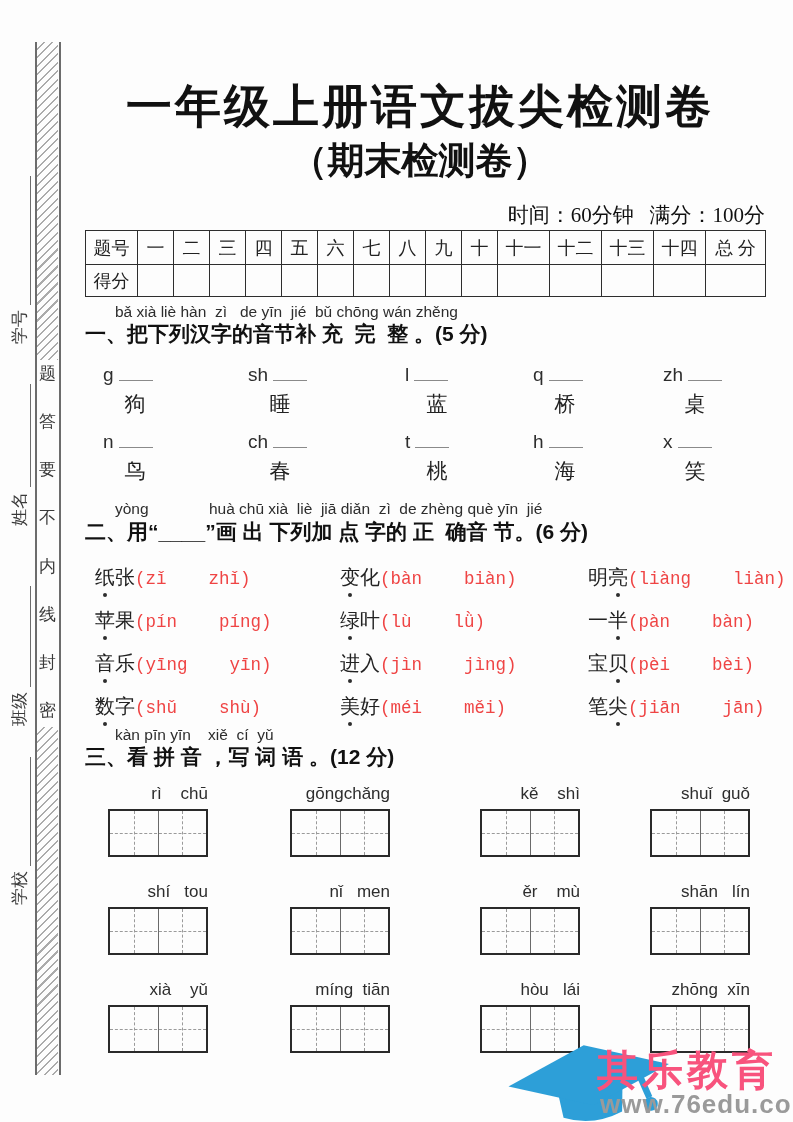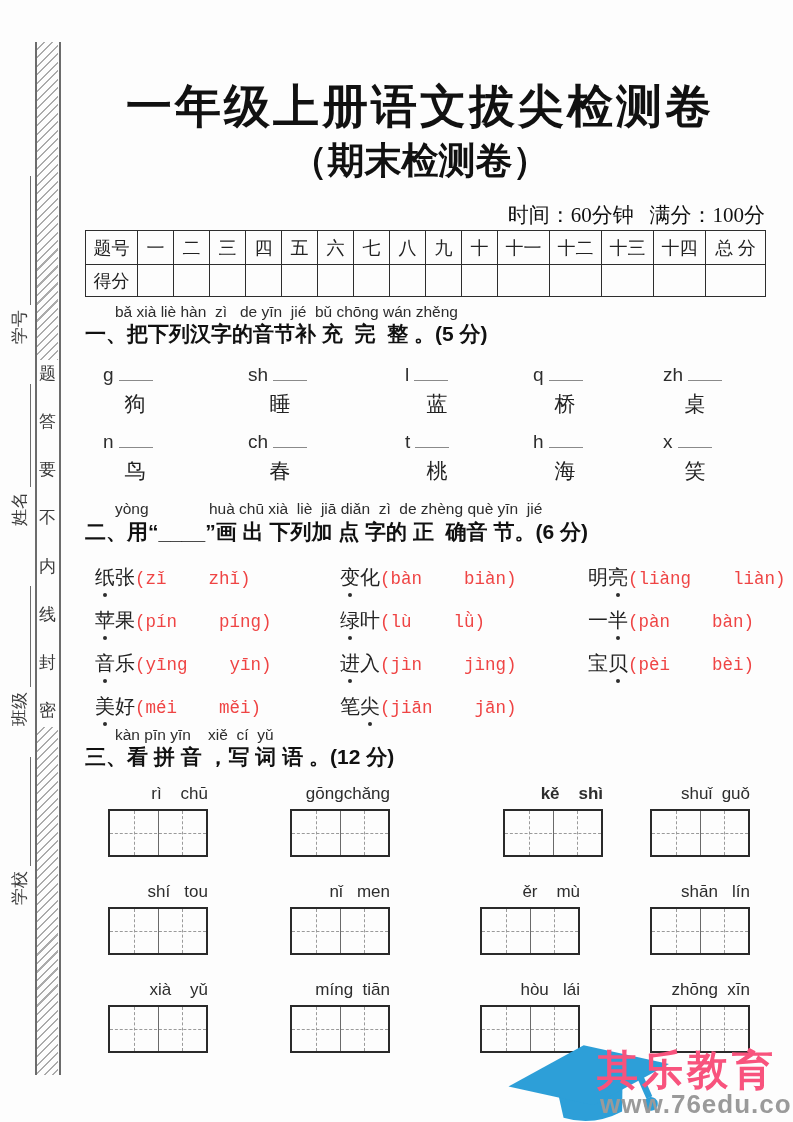--- a/index.html
+++ b/index.html
@@ -205,20 +205,21 @@
   <div class="s2-grid">
       <div class="s2-entry"><span class="s2-word"><span class="ch dotted">纸</span><span class="ch">张</span></span><span class="s2-pin">(zǐ    zhǐ)</span></div>
       <div class="s2-entry"><span class="s2-word"><span class="ch dotted">变</span><span class="ch">化</span></span><span class="s2-pin">(bàn    biàn)</span></div>
       <div class="s2-entry"><span class="s2-word"><span class="ch">明</span><span class="ch dotted">亮</span></span><span class="s2-pin">(liàng    liàn)</span></div>
       <div class="s2-entry"><span class="s2-word"><span class="ch dotted">苹</span><span class="ch">果</span></span><span class="s2-pin">(pín    píng)</span></div>
       <div class="s2-entry"><span class="s2-word"><span class="ch dotted">绿</span><span class="ch">叶</span></span><span class="s2-pin">(lù    lǜ)</span></div>
       <div class="s2-entry"><span class="s2-word"><span class="ch">一</span><span class="ch dotted">半</span></span><span class="s2-pin">(pàn    bàn)</span></div>
       <div class="s2-entry"><span class="s2-word"><span class="ch dotted">音</span><span class="ch">乐</span></span><span class="s2-pin">(yīng    yīn)</span></div>
       <div class="s2-entry"><span class="s2-word"><span class="ch dotted">进</span><span class="ch">入</span></span><span class="s2-pin">(jìn    jìng)</span></div>
       <div class="s2-entry"><span class="s2-word"><span class="ch">宝</span><span class="ch dotted">贝</span></span><span class="s2-pin">(pèi    bèi)</span></div>
+      <div class="s2-entry"><span class="s2-word"><span class="ch dotted">数</span><span class="ch">字</span></span><span class="s2-pin">(shǔ    shù)</span></div>
       <div class="s2-entry"><span class="s2-word"><span class="ch dotted">美</span><span class="ch">好</span></span><span class="s2-pin">(méi    měi)</span></div>
       <div class="s2-entry"><span class="s2-word"><span class="ch">笔</span><span class="ch dotted">尖</span></span><span class="s2-pin">(jiān    jān)</span></div>
     </div>
 
   <div class="pinyin" style="left:115px; top:726px">kàn pīn yīn    xiě  cí  yǔ</div>
   <div class="heading" style="left:85px; top:743px">三、看 拼 音 ，写 词 语 。(12 分)</div>
   <div class="s3-row" style="top:784px">
       <div class="s3-unit" style="left: 23px;">
         <div class="s3-label">rì    chū</div>
         <div class="tian">
@@ -230,21 +231,21 @@
       </div>
       <div class="s3-unit" style="left: 205px;">
         <div class="s3-label">gōngchǎng</div>
         <div class="tian">
           <div class="v-solid"></div>
           <div class="h-dash"></div>
           <div class="v-dash" style="left: 25%;"></div>
           <div class="v-dash" style="left: 75%;"></div>
         </div>
       </div>
-      <div class="s3-unit" style="left: 418px; font-weight: bold;">
+      <div class="s3-unit" style="left: 395px;">
         <div class="s3-label">kě    shì</div>
         <div class="tian">
           <div class="v-solid"></div>
           <div class="h-dash"></div>
           <div class="v-dash" style="left: 25%;"></div>
           <div class="v-dash" style="left: 75%;"></div>
         </div>
       </div>
       <div class="s3-unit" style="left: 565px;">
         <div class="s3-label">shuǐ  guǒ</div>

